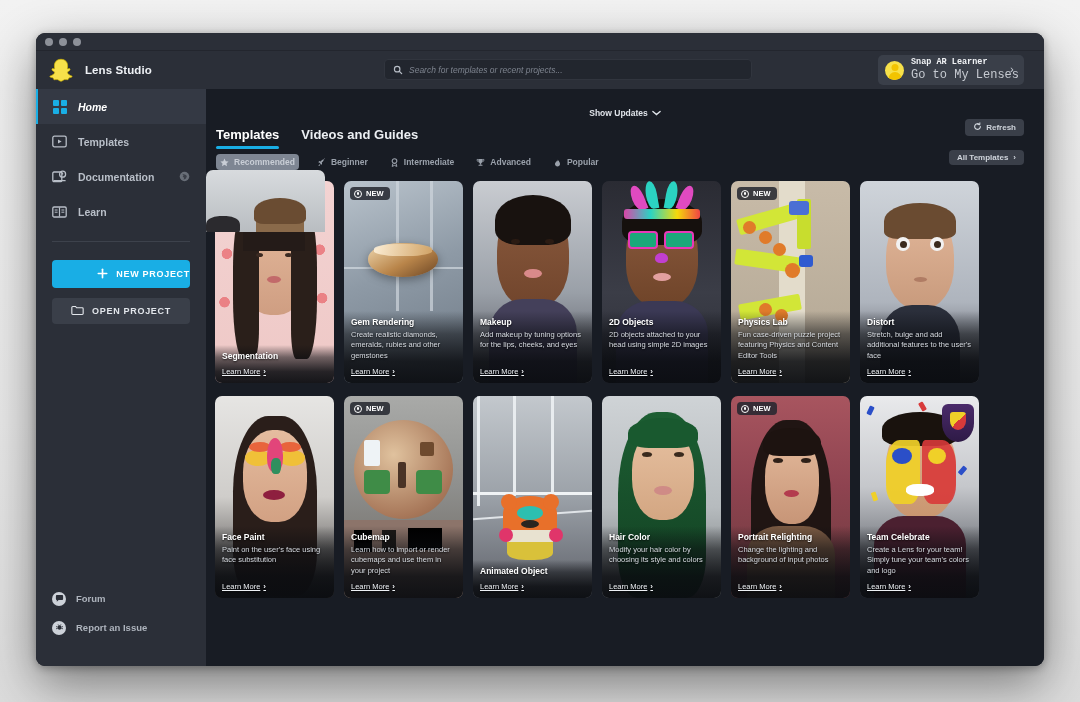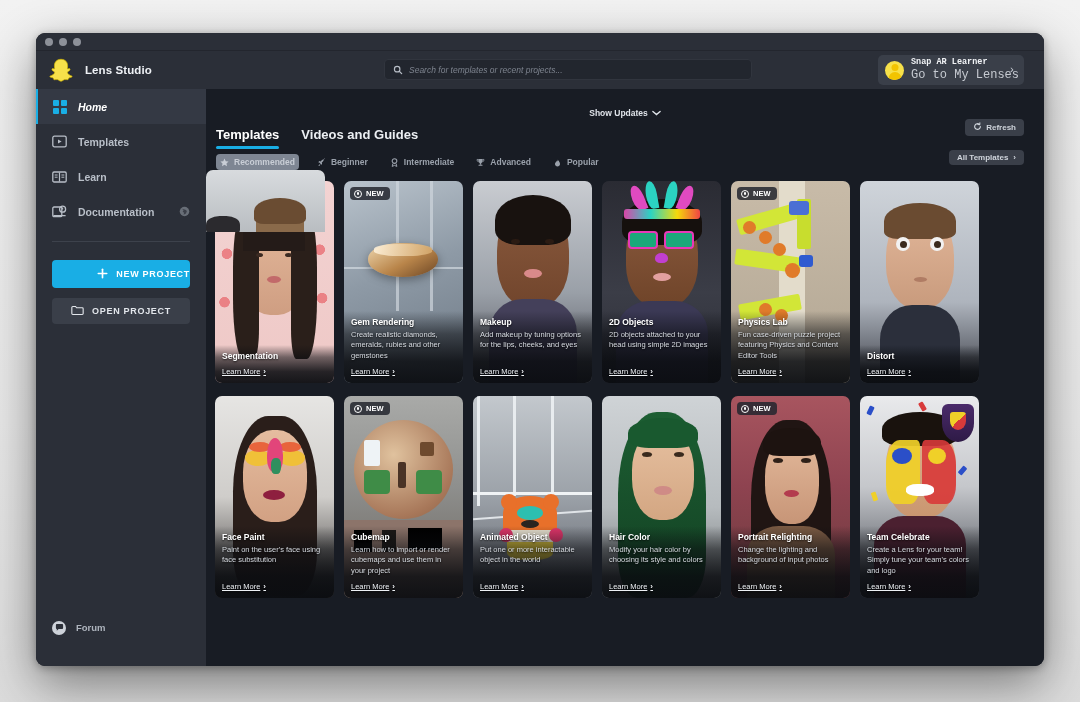--- a/index.html
+++ b/index.html
@@ -451,54 +451,54 @@
         </div>
 
         <div class="nav-item">
           <span class="nav-ico">
             <svg viewBox="0 0 15 13" width="15" height="13">
               <rect x=".8" y="1.2" width="13.4" height="10.6" rx="1.6" fill="none" stroke="#b9bfc8" stroke-width="1.3"></rect>
               <path d="M6 4.4 L9.6 6.5 L6 8.6 Z" fill="#b9bfc8"></path>
             </svg>
           </span>
           <span>Templates</span>
-        </div>
-
-        <div class="nav-item">
-          <span class="nav-ico">
-            <svg viewBox="0 0 15 12" width="15" height="12">
-              <rect x=".8" y="1" width="13.4" height="10" rx="1.3" fill="none" stroke="#b9bfc8" stroke-width="1.3"></rect>
-              <line x1="7.5" y1="1.6" x2="7.5" y2="10.4" stroke="#b9bfc8" stroke-width="1.2"></line>
-              <line x1="2.7" y1="4" x2="5.6" y2="4" stroke="#b9bfc8" stroke-width="1"></line>
-              <line x1="2.7" y1="6.2" x2="5.6" y2="6.2" stroke="#b9bfc8" stroke-width="1"></line>
-              <line x1="9.4" y1="4" x2="12.3" y2="4" stroke="#b9bfc8" stroke-width="1"></line>
-              <line x1="9.4" y1="6.2" x2="12.3" y2="6.2" stroke="#b9bfc8" stroke-width="1"></line>
-            </svg>
-          </span>
-          <span>Learn</span>
         </div>
 
         <div class="nav-item">
           <span class="nav-ico">
             <svg viewBox="0 0 15 14" width="15" height="14">
               <rect x=".8" y="2" width="9" height="9.6" rx="1.2" fill="none" stroke="#b9bfc8" stroke-width="1.3"></rect>
               <line x1="1.4" y1="10.6" x2="13.6" y2="10.6" stroke="#b9bfc8" stroke-width="1.2"></line>
               <circle cx="10.6" cy="4.2" r="3" fill="none" stroke="#b9bfc8" stroke-width="1.3"></circle>
               <line x1="10.6" y1="2.6" x2="10.6" y2="4.4" stroke="#b9bfc8" stroke-width="1.1"></line>
             </svg>
           </span>
           <span>Documentation</span>
           <span class="nav-ext">
             <svg viewBox="0 0 12 12" width="11" height="11">
               <circle cx="6" cy="6" r="5.2" fill="#9ba2ab"></circle>
               <path d="M3.2 3 L5 4.6 L4 6.2 L5.6 7.4 L5 9.6 L7.6 8.2 L8.6 5.4 L7 4.2 Z" fill="#4a4f58"></path>
             </svg>
           </span>
         </div>
 
+        <div class="nav-item">
+          <span class="nav-ico">
+            <svg viewBox="0 0 15 12" width="15" height="12">
+              <rect x=".8" y="1" width="13.4" height="10" rx="1.3" fill="none" stroke="#b9bfc8" stroke-width="1.3"></rect>
+              <line x1="7.5" y1="1.6" x2="7.5" y2="10.4" stroke="#b9bfc8" stroke-width="1.2"></line>
+              <line x1="2.7" y1="4" x2="5.6" y2="4" stroke="#b9bfc8" stroke-width="1"></line>
+              <line x1="2.7" y1="6.2" x2="5.6" y2="6.2" stroke="#b9bfc8" stroke-width="1"></line>
+              <line x1="9.4" y1="4" x2="12.3" y2="4" stroke="#b9bfc8" stroke-width="1"></line>
+              <line x1="9.4" y1="6.2" x2="12.3" y2="6.2" stroke="#b9bfc8" stroke-width="1"></line>
+            </svg>
+          </span>
+          <span>Learn</span>
+        </div>
+
         <div class="sb-divider"></div>
 
         <div class="btn-primary">
           <span>
             <svg viewBox="0 0 12 12" width="11" height="11">
               <line x1="6" y1="1.4" x2="6" y2="10.6" stroke="#fff" stroke-width="1.8" stroke-linecap="round"></line>
               <line x1="1.4" y1="6" x2="10.6" y2="6" stroke="#fff" stroke-width="1.8" stroke-linecap="round"></line>
             </svg>
           </span>
           <span>NEW PROJECT</span>
@@ -517,20 +517,34 @@
 
         <div class="sb-foot-item">
           <span class="foot-ico">
             <svg viewBox="0 0 10 10" width="9" height="9">
               <path d="M1 2.2a1 1 0 0 1 1-1h6a1 1 0 0 1 1 1v3.4a1 1 0 0 1-1 1H4L2 8.6V6.6h-.0a1 1 0 0 1-1-1z" fill="#2b2f38"></path>
             </svg>
           </span>
           <span>Forum</span>
         </div>
 
+        <div class="sb-foot-item">
+          <span class="foot-ico">
+            <svg viewBox="0 0 10 10" width="9" height="9">
+              <rect x="3" y="2.6" width="4" height="5" rx="2" fill="#2b2f38"></rect>
+              <line x1="1.2" y1="4" x2="3" y2="4.4" stroke="#2b2f38" stroke-width="1"></line>
+              <line x1="8.8" y1="4" x2="7" y2="4.4" stroke="#2b2f38" stroke-width="1"></line>
+              <line x1="1.2" y1="6.4" x2="3" y2="6" stroke="#2b2f38" stroke-width="1"></line>
+              <line x1="8.8" y1="6.4" x2="7" y2="6" stroke="#2b2f38" stroke-width="1"></line>
+              <line x1="3.4" y1="1.6" x2="4.2" y2="2.8" stroke="#2b2f38" stroke-width="1"></line>
+              <line x1="6.6" y1="1.6" x2="5.8" y2="2.8" stroke="#2b2f38" stroke-width="1"></line>
+            </svg>
+          </span>
+          <span>Report an Issue</span>
+        </div>
 
         <div class="sb-bottom-pad"></div>
       </div>
 
       <div class="main">
 
         <div class="updates-row">
           <div class="updates-btn">
             <span>Show Updates</span>
             <span>
@@ -737,20 +751,21 @@
                 <div class="blob" style="left:24px;top:22px;width:72px;height:36px;border-radius:50% 50% 20% 20%;background:#6a4b31;"></div>
                 <div class="blob" style="left:36px;top:56px;width:14px;height:14px;border-radius:50%;background:#f2f2f2;"></div>
                 <div class="blob" style="left:70px;top:56px;width:14px;height:14px;border-radius:50%;background:#f2f2f2;"></div>
                 <div class="blob" style="left:40px;top:60px;width:7px;height:7px;border-radius:50%;background:#3a2a1d;"></div>
                 <div class="blob" style="left:74px;top:60px;width:7px;height:7px;border-radius:50%;background:#3a2a1d;"></div>
                 <div class="blob" style="left:54px;top:96px;width:13px;height:5px;background:#b07c64;border-radius:50%;"></div>
                 <div class="blob" style="left:20px;top:124px;width:80px;height:86px;border-radius:40% 40% 0 0;background:#2b2f3b;"></div>
               </div>
               <div class="card-overlay">
                 <div class="card-title">Distort</div>
+                <div class="card-desc">Stretch, bulge and add additional features to the user's face</div>
                 <div class="card-learn">
                   <span>Learn More</span>
                   <span class="chev">›</span>
                 </div>
               </div>
             </div>
 
             <div class="card">
               <div class="card-img art art-fp">
                 <div class="blob" style="left:18px;top:20px;width:84px;height:180px;border-radius:42% 42% 24% 24%;background:#2a1e1a;"></div>
@@ -812,21 +827,20 @@
                 <div class="blob" style="left:28px;top:98px;width:16px;height:16px;border-radius:50%;background:#e8702a;"></div>
                 <div class="blob" style="left:70px;top:98px;width:16px;height:16px;border-radius:50%;background:#e8702a;"></div>
                 <div class="blob" style="left:44px;top:110px;width:26px;height:14px;border-radius:50%;background:#2dbfb0;"></div>
                 <div class="blob" style="left:48px;top:124px;width:18px;height:8px;border-radius:50%;background:#2a2520;"></div>
                 <div class="blob" style="left:26px;top:132px;width:14px;height:14px;border-radius:50%;background:#e0356a;"></div>
                 <div class="blob" style="left:76px;top:132px;width:14px;height:14px;border-radius:50%;background:#e0356a;"></div>
                 <div class="blob" style="left:34px;top:146px;width:46px;height:18px;border-radius:0 0 40% 40%;background:#d9c13a;"></div>
               </div>
               <div class="card-overlay">
                 <div class="card-title">Animated Object</div>
-                <div class="card-desc">Put one or more interactable object in the world</div>
                 <div class="card-learn">
                   <span>Learn More</span>
                   <span class="chev">›</span>
                 </div>
               </div>
             </div>
 
             <div class="card">
               <div class="card-img art art-hair">
                 <div class="blob" style="left:16px;top:16px;width:88px;height:186px;border-radius:44% 44% 22% 22%;background:linear-gradient(180deg,#1d5f33,#123f22);"></div>

